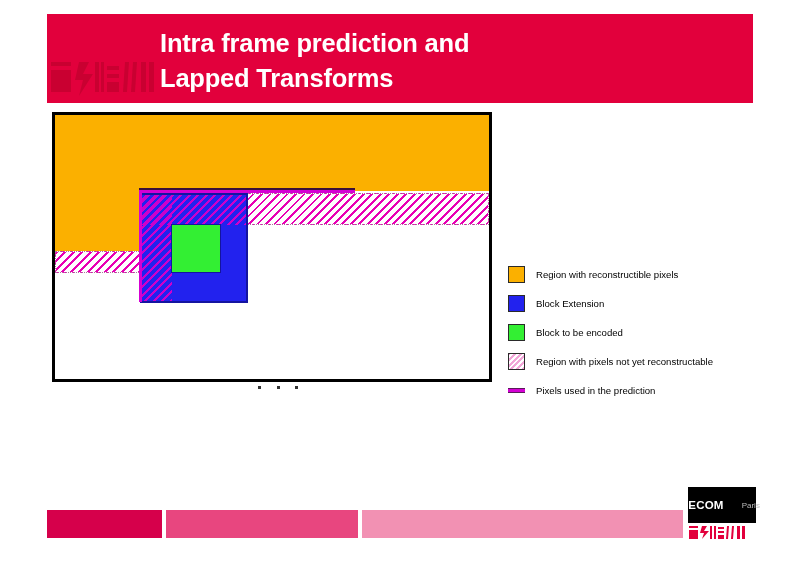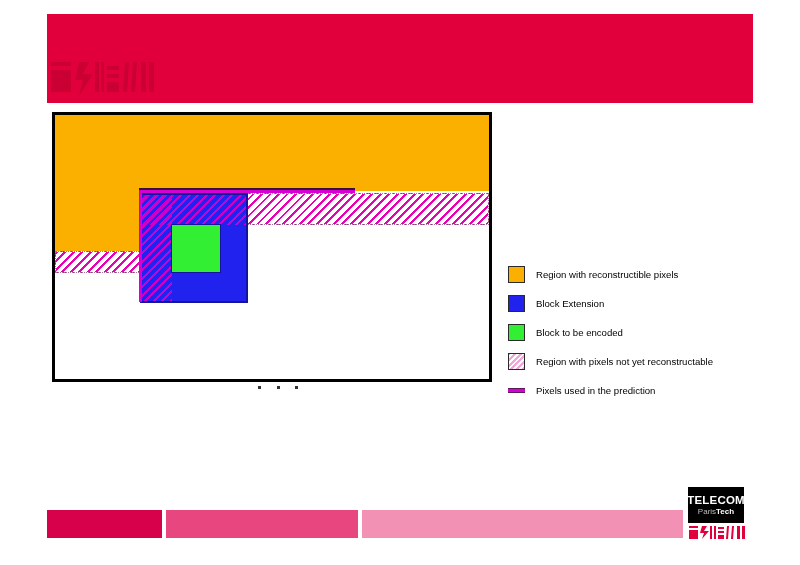--- a/index.html
+++ b/index.html
@@ -241,42 +241,42 @@
     font-weight: bold;
   }
   #footer-logo {
     position: absolute;
     left: 688px; top: 487px;
     width: 60px; height: 53px;
   }
   #logo-box {
     position: absolute;
     left: 0; top: 0;
-    width: 56px; height: 36px;
+    width: 68px; height: 36px;
     background: #000000;
     display: flex;
-    flex-direction: column;
+    flex-direction: row;
     align-items: center;
     justify-content: center;
   }
   #logo-telecom {
     color: #ffffff;
     font-size: 11.5px;
     font-weight: bold;
     letter-spacing: 0.2px;
     line-height: 12px;
   }
   #logo-paristech {
     color: #ffffff;
     font-size: 8px;
     font-weight: bold;
     line-height: 9px;
     margin-top: 1px;
   }
-  #logo-paristech .pt-light { color: #bdbdbd; font-weight: normal; }
+  #logo-paristech .pt-light { color: #bdbdbd; font-weight: normal; padding-left: 18px; }
   #logo-glyph {
     position: absolute;
     left: 0; top: 38px;
     width: 60px; height: 15px;
   }
 </style>
 </head>
 <body>
 
 <div id="header-banner">
@@ -289,20 +289,24 @@
       <rect x="52" y="4" width="3" height="30"></rect>
       <rect x="58" y="8" width="12" height="4"></rect>
       <rect x="58" y="16" width="12" height="4"></rect>
       <rect x="58" y="24" width="12" height="10"></rect>
       <path d="M76 4 L80 4 L78 34 L74 34 Z"></path>
       <path d="M84 4 L88 4 L86 34 L82 34 Z"></path>
       <rect x="92" y="4" width="5" height="30"></rect>
       <rect x="100" y="4" width="5" height="30"></rect>
     </g>
   </svg>
+  <div id="header-title">
+    <span class="tline">Intra frame prediction and</span>
+    <span class="tline">Lapped Transforms</span>
+  </div>
 </div>
 
 <div id="diagram-area">
   <div id="frame-rect"></div>
   <div id="diagram-inner">
 
     <div class="shape" id="orange-top"></div>
     <div class="shape" id="orange-left"></div>
 
     <div class="shape hatch-pink" id="hatch-right"></div>

